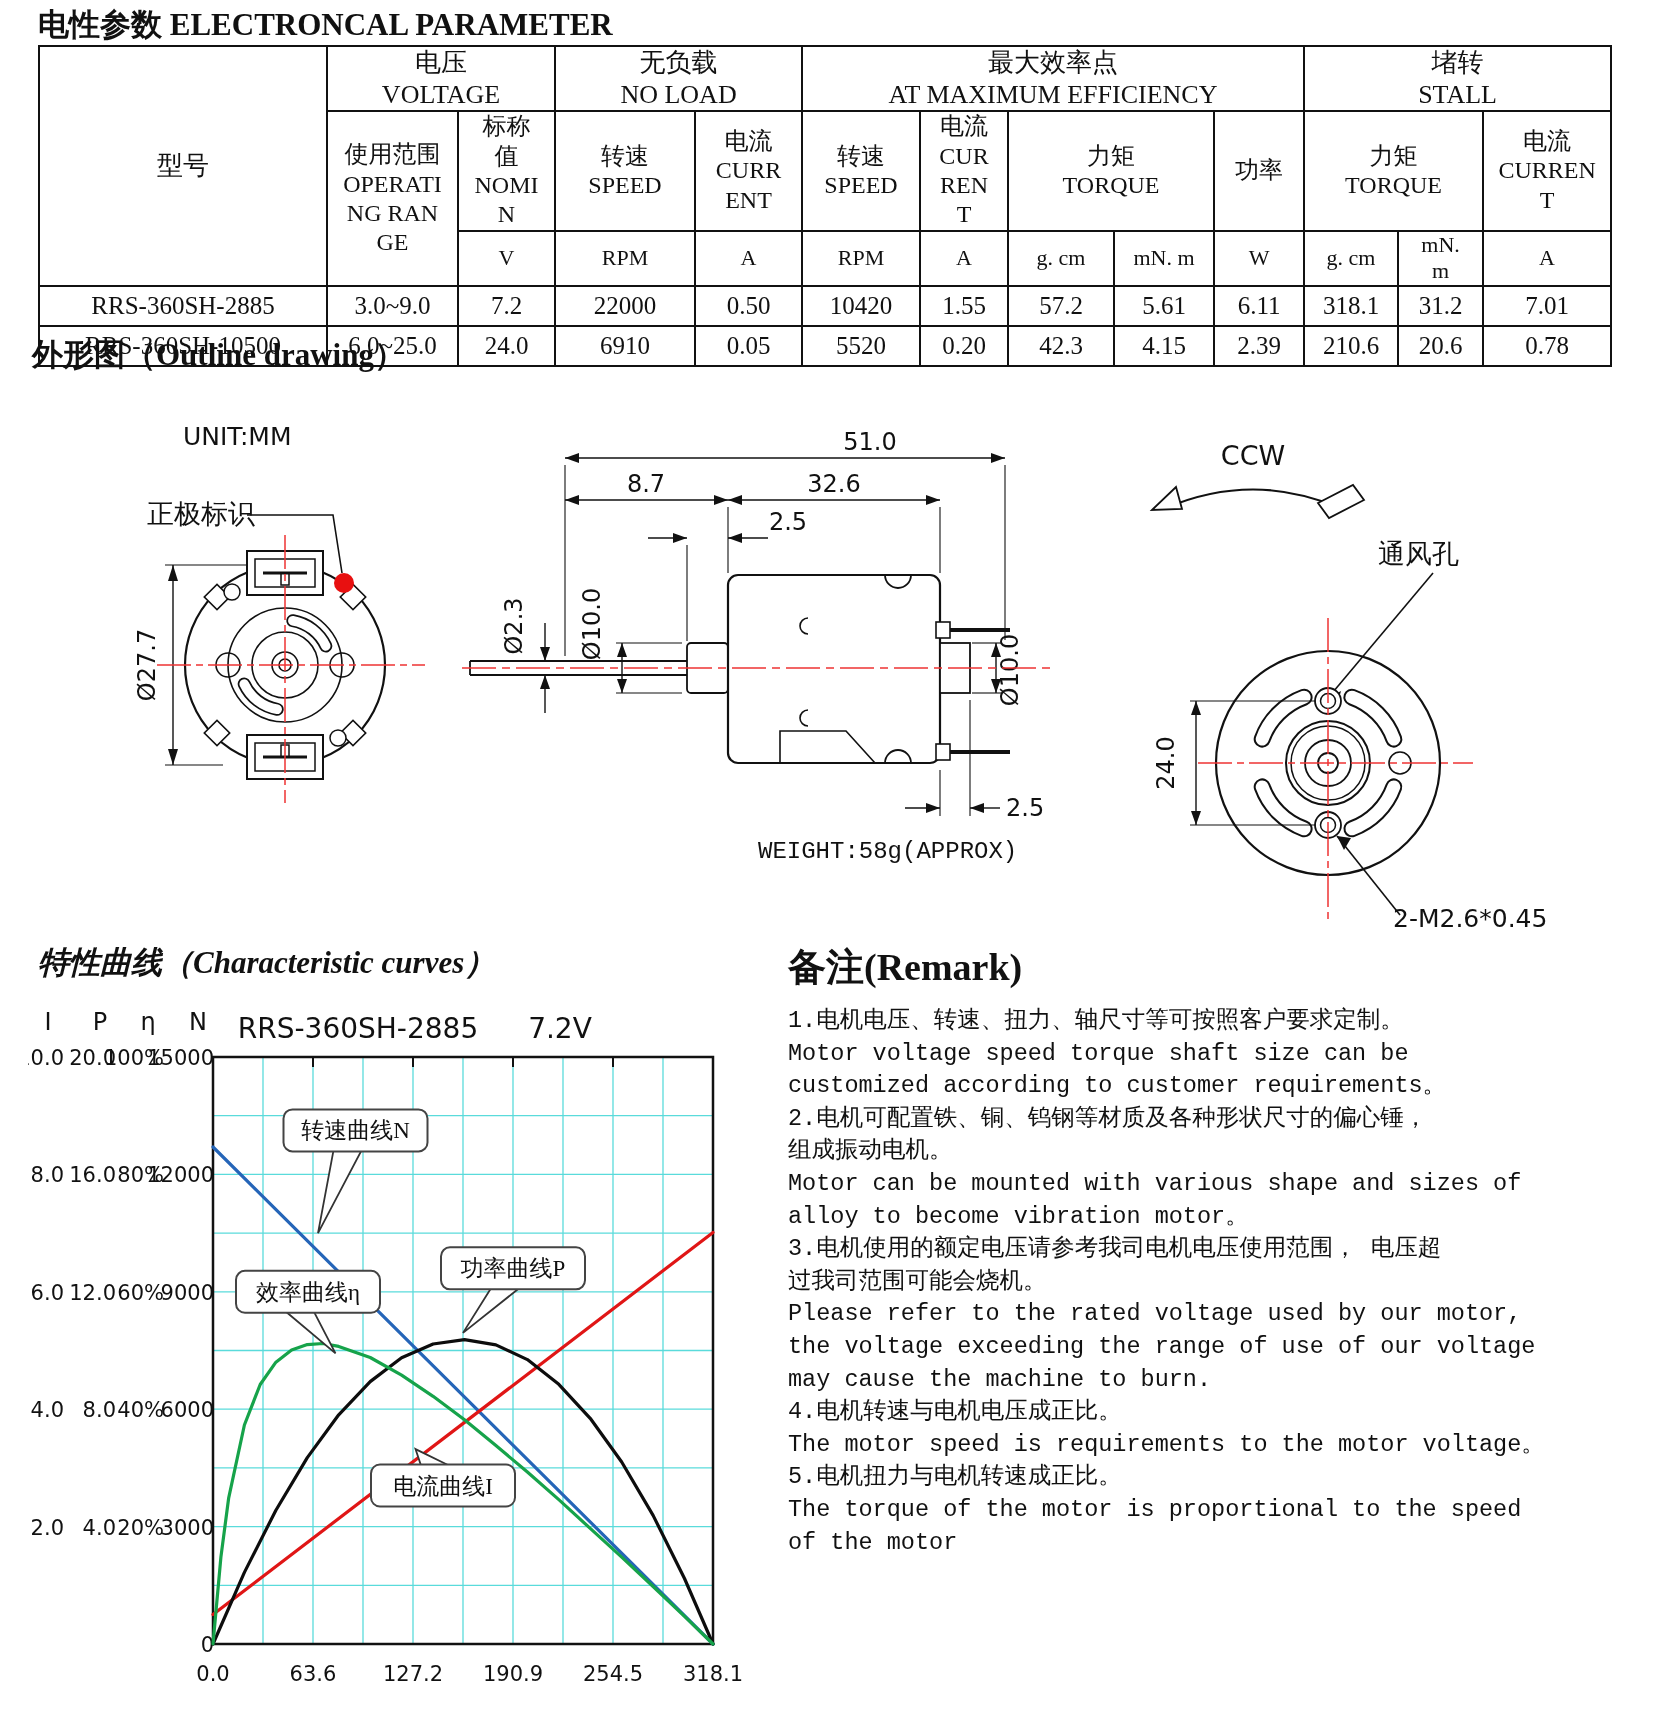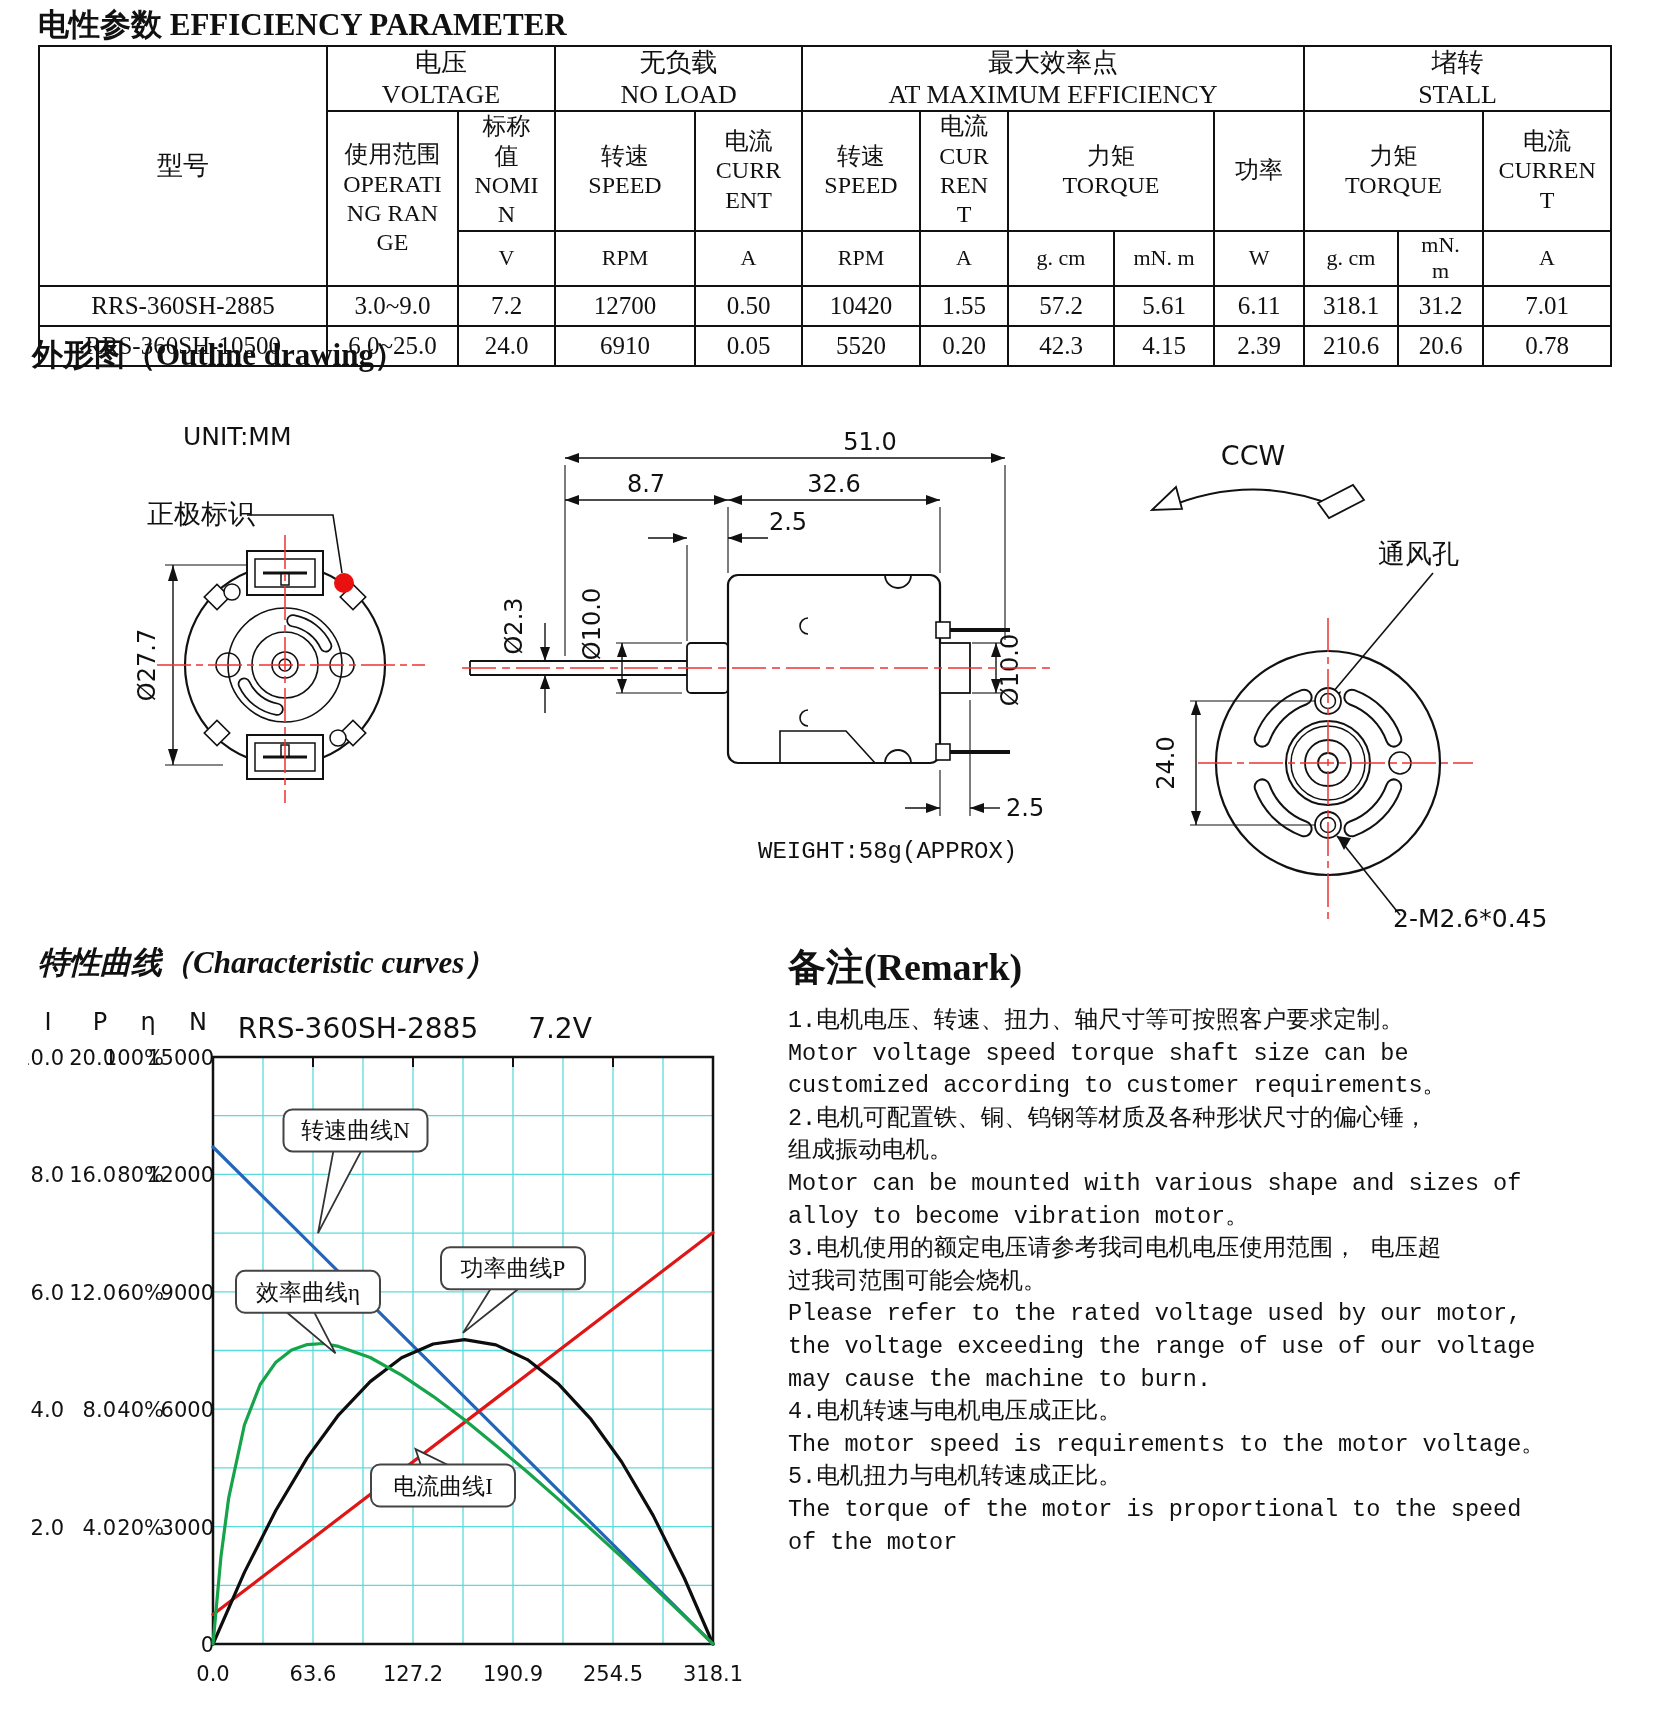--- a/index.html
+++ b/index.html
@@ -20,21 +20,21 @@
   svg text { font-family:"DejaVu Sans","Liberation Sans",sans-serif; fill:#111; }
   svg text.cjk { font-family:"Liberation Serif",serif; }
   .remark { position:absolute; left:788px; top:942px; width:865px; }
   .remark h2 { font-size:38px; font-weight:bold; margin-bottom:12px; }
   .remark .line { font-size:23.5px; line-height:32.6px; white-space:nowrap;
                   font-family:"Liberation Mono","DejaVu Sans Mono",monospace; }
 </style>
 </head>
 <body>
 
-<div class="sec-title" style="left:38px;top:4px;">电性参数 EFFICIENCY PARAMETER</div>
+<div class="sec-title" style="left:38px;top:4px;">电性参数 ELECTRONCAL PARAMETER</div>
 <div class="sec-title" style="left:32px;top:334px;">外形图（Outline drawing）</div>
 <div class="sec-title" style="left:38px;top:942px;font-style:italic;">特性曲线（Characteristic curves）</div>
 
 <table class="param">
   <colgroup>
     <col style="width:288px">
       <col style="width:131px">
       <col style="width:97px">
       <col style="width:140px">
     <col style="width:107px">
@@ -90,21 +90,21 @@
     <td>mN. m</td>
     <td>W</td>
     <td>g. cm</td>
     <td>mN. m</td>
     <td>A</td>
   </tr>
   <tr class="dat">
     <td>RRS-360SH-2885</td>
     <td>3.0~9.0</td>
     <td>7.2</td>
-    <td>12700</td>
+    <td>22000</td>
     <td>0.50</td>
     <td>10420</td>
     <td>1.55</td>
     <td>57.2</td>
     <td>5.61</td>
     <td>6.11</td>
     <td>318.1</td>
     <td>31.2</td>
     <td>7.01</td>
   </tr>

